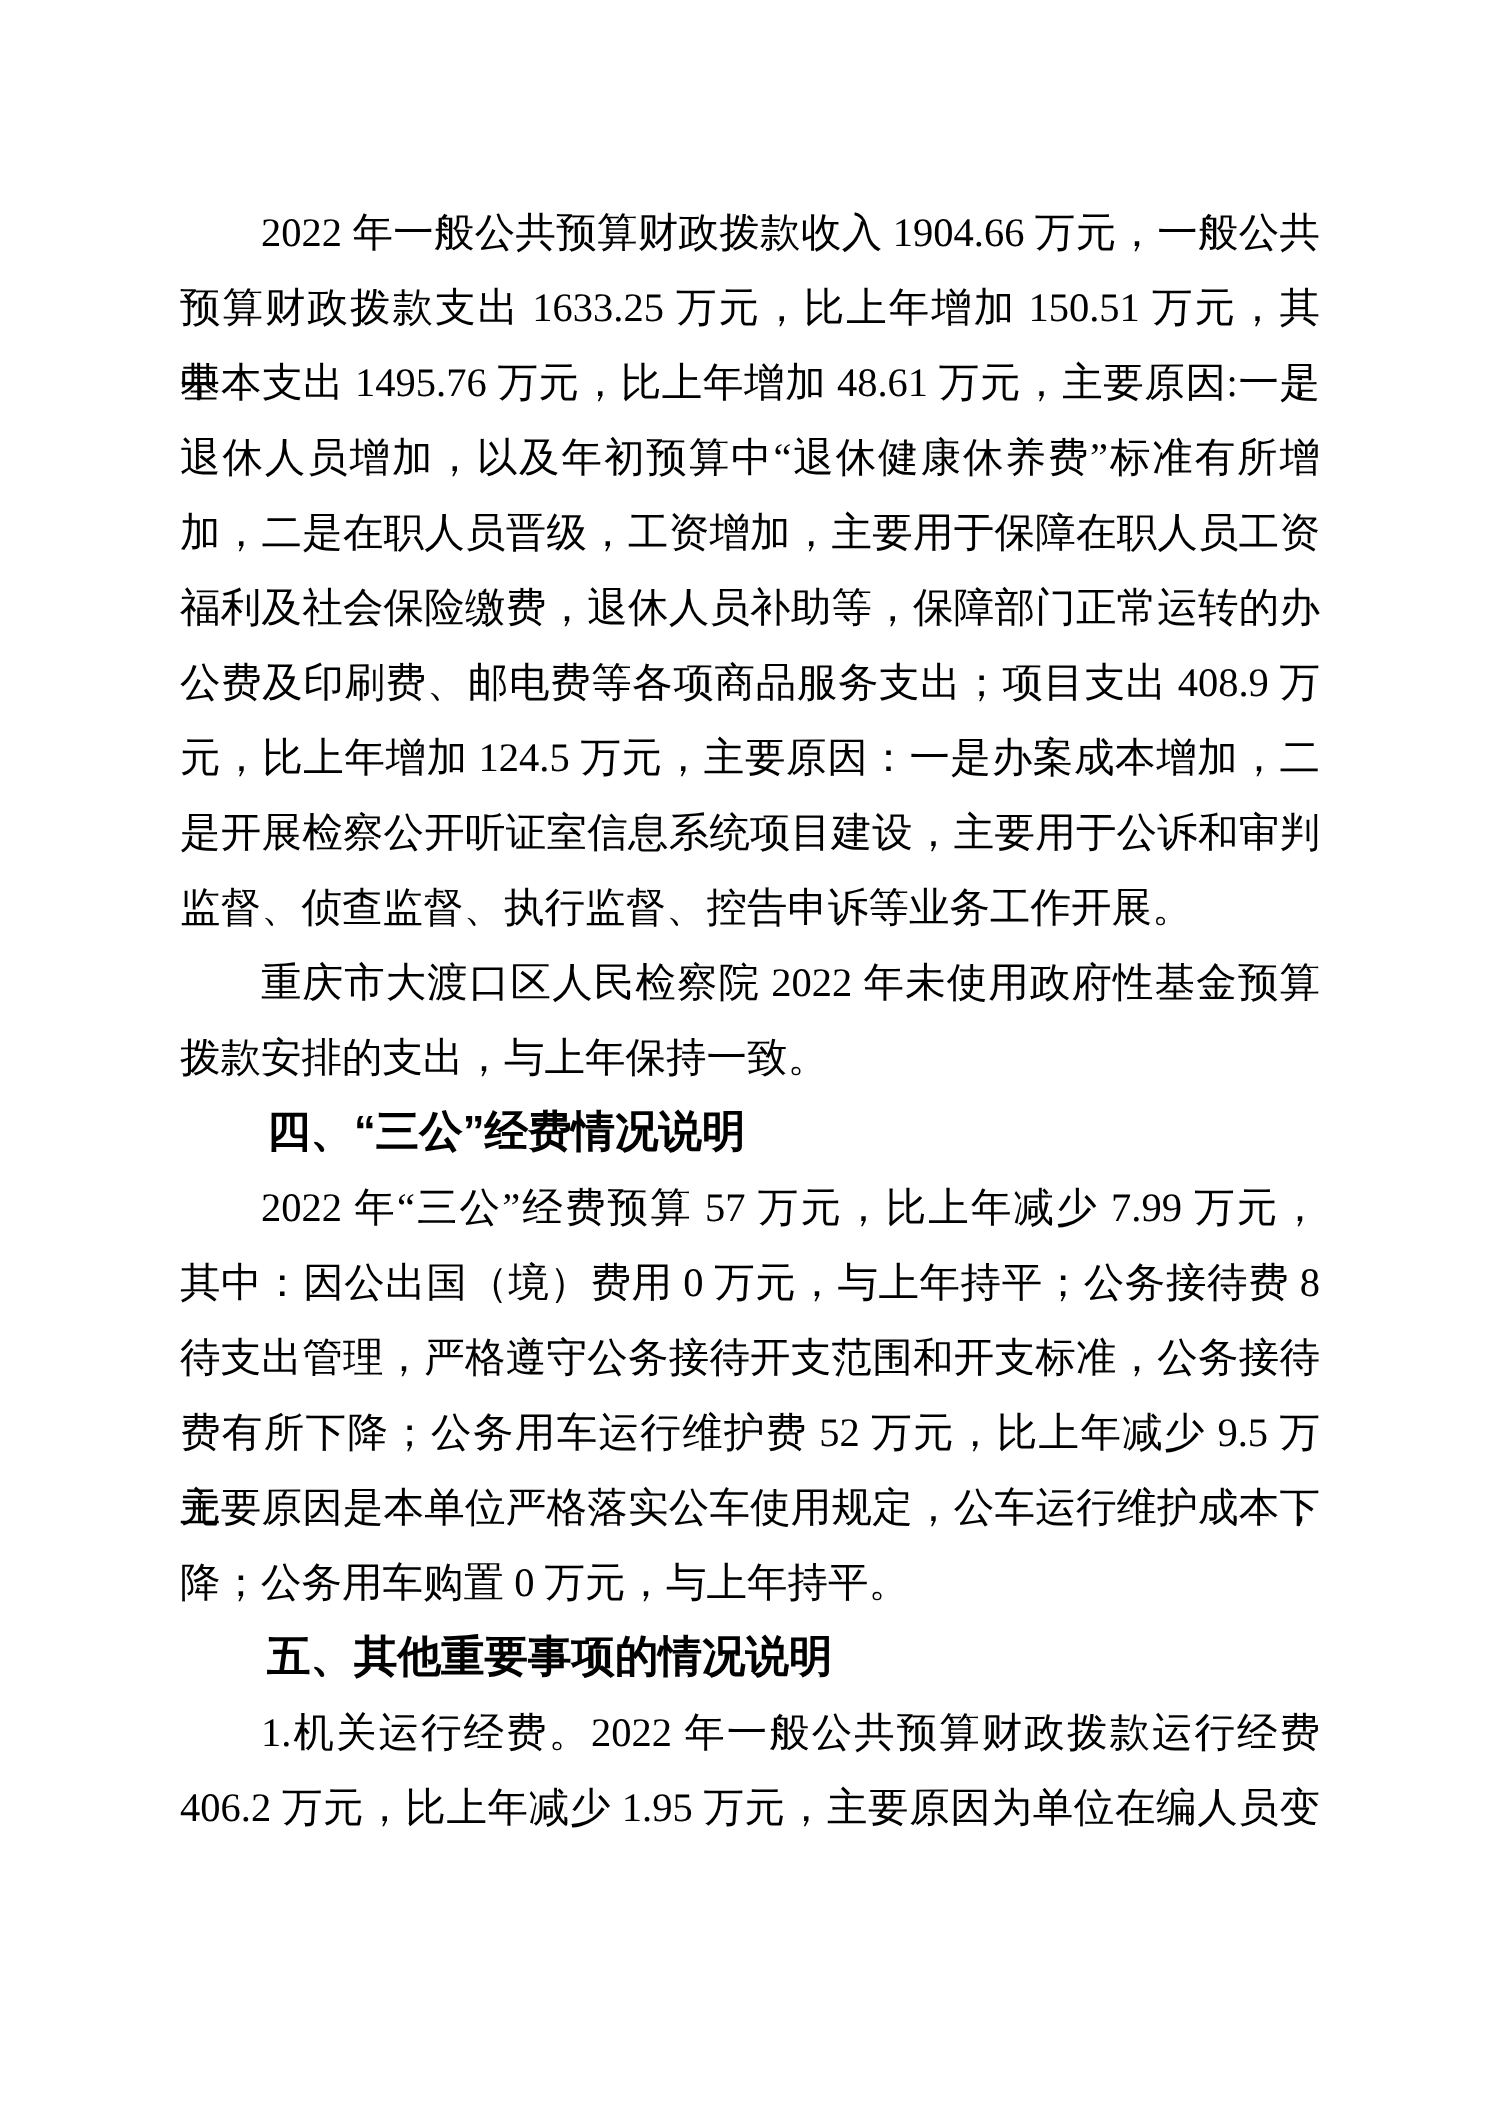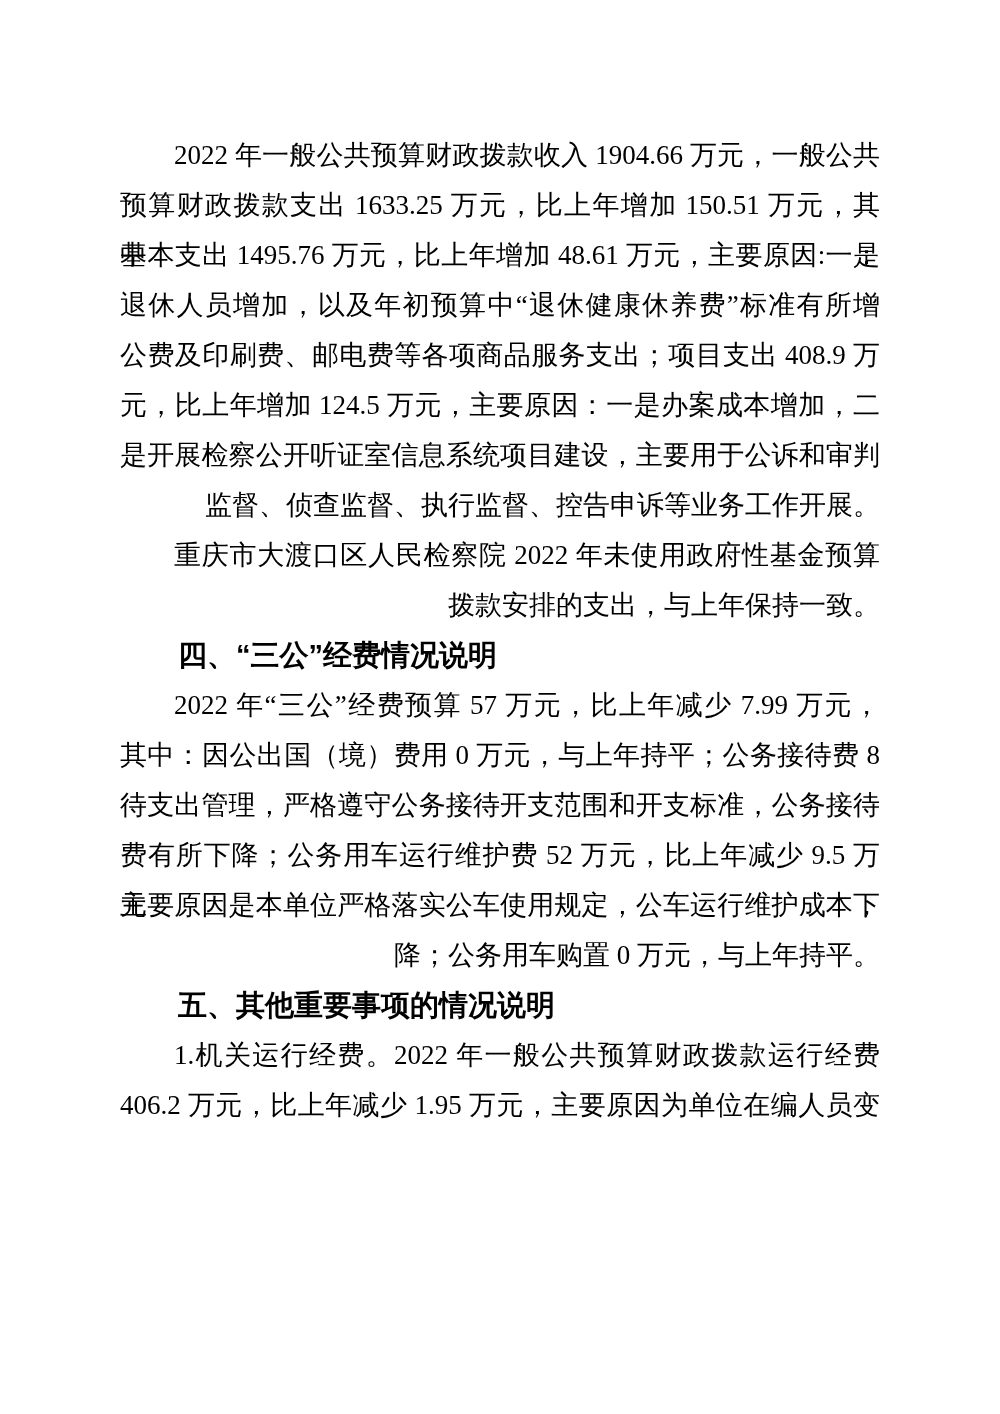--- a/index.html
+++ b/index.html
@@ -20,21 +20,21 @@
     left: 120px;
     top: 130px;
     width: 760px;
   }
   .line {
     height: 50px;
     line-height: 50px;
     font-size: 27px;
     font-family: "Liberation Serif", "DejaVu Serif", serif;
     color: #000000;
-    text-align: right;
+    text-align: left;
     white-space: nowrap;
   }
   .justify {
     white-space: normal;
     text-align: justify;
     text-align-last: justify;
     text-justify: inter-character;
   }
   .indent {
     text-indent: 2em;
@@ -50,20 +50,22 @@
 </style>
 </head>
 <body>
 
 <div class="page">
   <div class="content">
     <div class="line justify indent">2022 年一般公共预算财政拨款收入 1904.66 万元，一般公共</div>
     <div class="line justify">预算财政拨款支出 1633.25 万元，比上年增加 150.51 万元，其中：</div>
     <div class="line justify">基本支出 1495.76 万元，比上年增加 48.61 万元，主要原因:一是</div>
     <div class="line justify">退休人员增加，以及年初预算中“退休健康休养费”标准有所增</div>
+    <div class="line justify">加，二是在职人员晋级，工资增加，主要用于保障在职人员工资</div>
+    <div class="line justify">福利及社会保险缴费，退休人员补助等，保障部门正常运转的办</div>
     <div class="line justify">公费及印刷费、邮电费等各项商品服务支出；项目支出 408.9 万</div>
     <div class="line justify">元，比上年增加 124.5 万元，主要原因：一是办案成本增加，二</div>
     <div class="line justify">是开展检察公开听证室信息系统项目建设，主要用于公诉和审判</div>
     <div class="line">监督、侦查监督、执行监督、控告申诉等业务工作开展。</div>
     <div class="line justify indent">重庆市大渡口区人民检察院 2022 年未使用政府性基金预算</div>
     <div class="line">拨款安排的支出，与上年保持一致。</div>
     <div class="line heading indent">四、“三公”经费情况说明</div>
     <div class="line justify indent">2022 年“三公”经费预算 57 万元，比上年减少 7.99 万元，</div>
     <div class="line justify">其中：因公出国（境）费用 0 万元，与上年持平；公务接待费 8</div>
     <div class="line justify">待支出管理，严格遵守公务接待开支范围和开支标准，公务接待</div>

